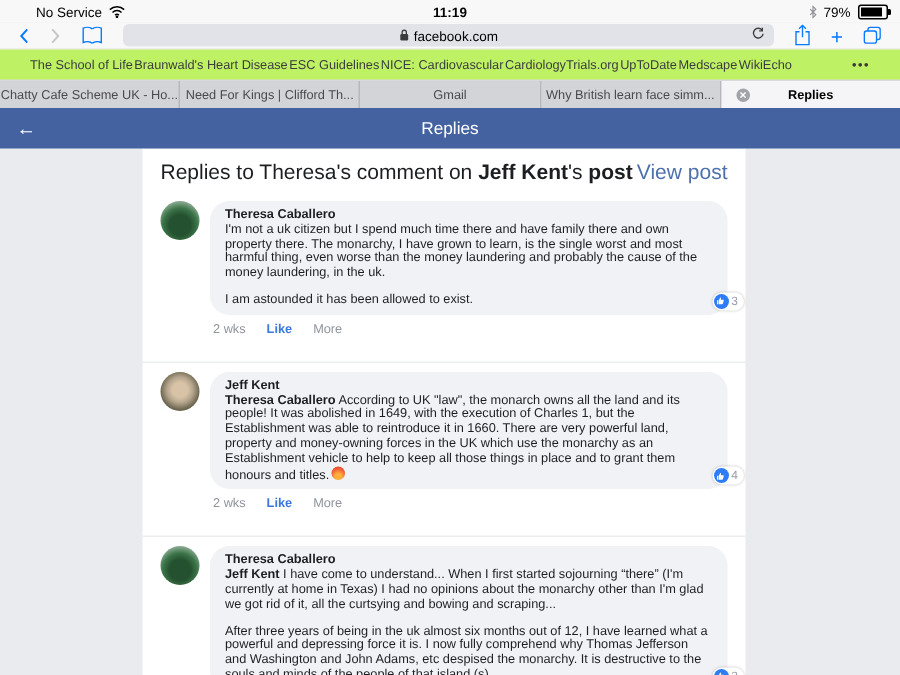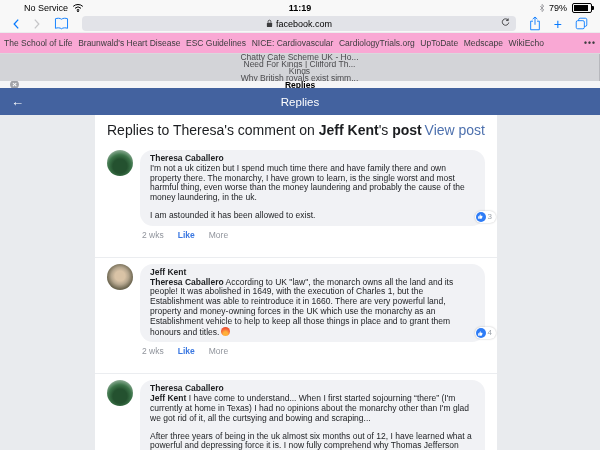--- a/index.html
+++ b/index.html
@@ -24,29 +24,29 @@
   .toolbar{height:17px;background:#f8f8f8;display:flex;align-items:center;
            padding:0 12px;gap:13px;}
   .tb-icon{display:flex;align-items:center;justify-content:center;flex:none;}
   .addr{flex:1;height:15px;background:#e2e3e8;border-radius:4px;display:flex;
         align-items:center;justify-content:center;position:relative;font-size:9px;color:#000;}
   .addr .url{display:flex;align-items:center;gap:3px;}
   .addr .refresh{position:absolute;right:6px;top:2px;}
   .plus-glyph{color:#077aff;font-size:14px;line-height:10px;font-weight:300;}
 
   
-  .bookmarks-bar{height:20px;background:#f9a8d4;border-top:1px solid #ececee;
+  .bookmarks-bar{height:20px;background:#bef264;border-top:1px solid #ececee;
                  border-bottom:1px solid #d9d9dd;display:flex;align-items:center;
-                 padding:0 4px;font-size:8.5px;color:#3c3c3e;}
+                 padding:0 20px;font-size:8.5px;color:#3c3c3e;}
   .bm-items{display:flex;flex:1;justify-content:space-between;margin-right:40px;}
   .bm{white-space:nowrap;}
   .bm-overflow{color:#3c3c3e;letter-spacing:1px;font-weight:bold;}
 
   
-  .tab-bar{height:34px;background:#c9cacf;display:flex;flex-direction:column;}
+  .tab-bar{height:18px;background:#c9cacf;display:flex;}
   .tab{flex:1;display:flex;align-items:center;justify-content:center;gap:5px;
        font-size:8.5px;color:#4a4a4d;background:#d3d4d8;border-right:1px solid #b7b8bd;
        white-space:nowrap;overflow:hidden;padding:0 8px;position:relative;}
   .tab:last-child{border-right:none;}
   .tab.active{background:#f5f5f7;color:#000;font-weight:bold;}
   .tab-close{position:absolute;left:10px;width:9px;height:9px;border-radius:50%;
              background:#a2a3a8;color:#fff;font-size:8px;line-height:9px;text-align:center;
              font-weight:bold;}
 
   
@@ -192,24 +192,24 @@
   </div>
 
   <div class="tab-bar" id="tab-bar">
       <div class="tab">
         <span>Chatty Cafe Scheme UK - Ho...</span>
       </div>
       <div class="tab">
         <span>Need For Kings | Clifford Th...</span>
       </div>
       <div class="tab">
-        <span>Kings</span>
+        <span>Gmail</span>
       </div>
       <div class="tab">
-        <span>Why British royals exist simm...</span>
+        <span>Why British learn face simm...</span>
       </div>
       <div class="tab active">
         <span class="tab-close">×</span>
         <span>Replies</span>
       </div>
     </div>
 
   <div class="fb-header">
     <span class="fb-back">←</span>
     <span class="fb-title">Replies</span>

